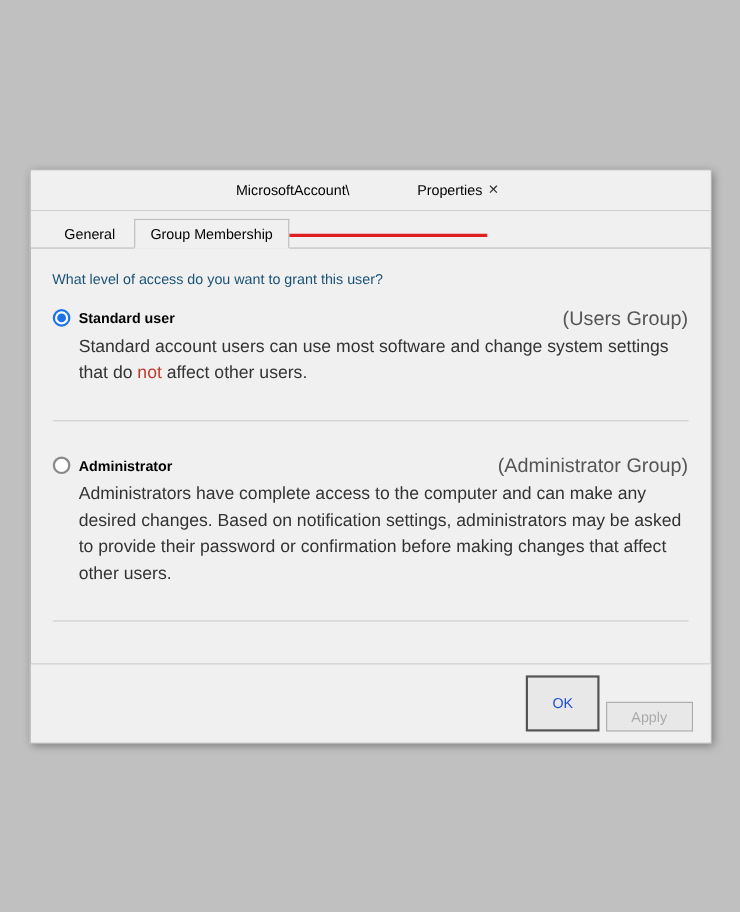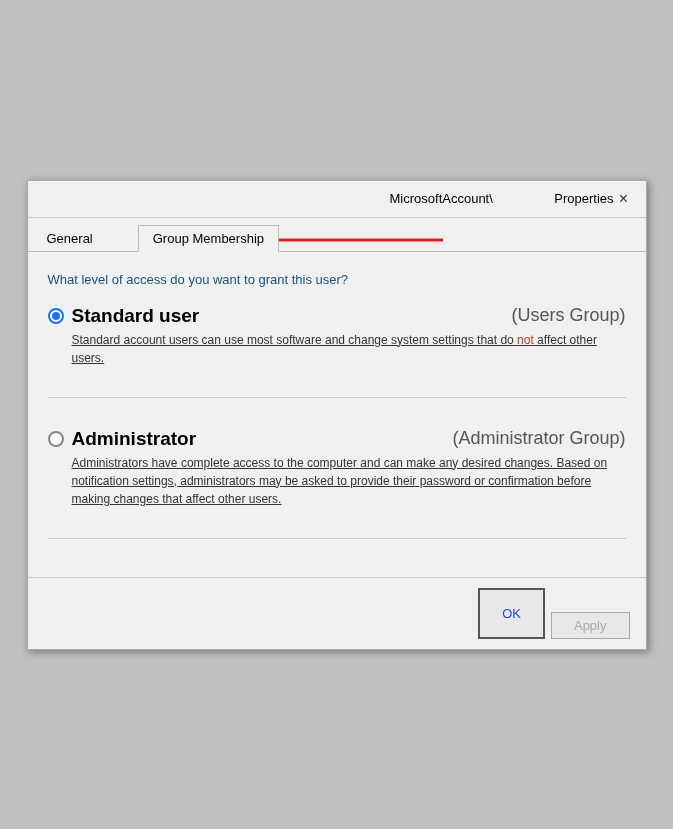--- a/index.html
+++ b/index.html
@@ -20,21 +20,21 @@
       box-shadow: 2px 2px 8px rgba(0,0,0,0.4);
       display: flex;
       flex-direction: column;
     }
     .title-bar {
       background: #f0f0f0;
       border-bottom: 1px solid #ccc;
       padding: 8px 12px;
       display: flex;
       align-items: center;
-      justify-content: flex-end;
+      justify-content: center;
     }
     .title-bar-title {
       font-size: 13px;
       color: #000;
     }
     .close-btn {
       width: 20px;
       height: 20px;
       background: none;
       border: none;
@@ -43,23 +43,22 @@
       color: #333;
       display: flex;
       align-items: center;
       justify-content: center;
       padding: 0;
     }
     .tabs {
       display: flex;
       background: #f0f0f0;
       border-bottom: 1px solid #bbb;
-      padding: 0 4px;
+      padding: 0 16px;
       padding-top: 6px;
-      gap: 28px;
     }
     .tab {
       padding: 5px 14px;
       cursor: pointer;
       font-size: 13px;
       border: 1px solid transparent;
       margin-right: 2px;
       position: relative;
       top: 1px;
       color: #000;
@@ -115,34 +114,33 @@
     }
     .radio-custom.checked::after {
       content: '';
       width: 8px;
       height: 8px;
       border-radius: 50%;
       background: #1a73e8;
     }
     .option-label {
       font-weight: bold;
-      font-size: 19px;
+      font-size: 13px;
       color: #000;
     }
     .option-group-label {
       color: #555;
       font-size: 18px;
     }
     .option-description {
       margin-left: 24px;
       margin-top: 4px;
       color: #333;
-      font-size: 12px;
+      font-size: 16px;
       line-height: 1.5;
-      text-decoration: underline;
     }
     .option-description .highlight {
       color: #c0392b;
     }
     .other-row {
       display: flex;
       align-items: center;
       gap: 12px;
       margin-top: 4px;
     }

